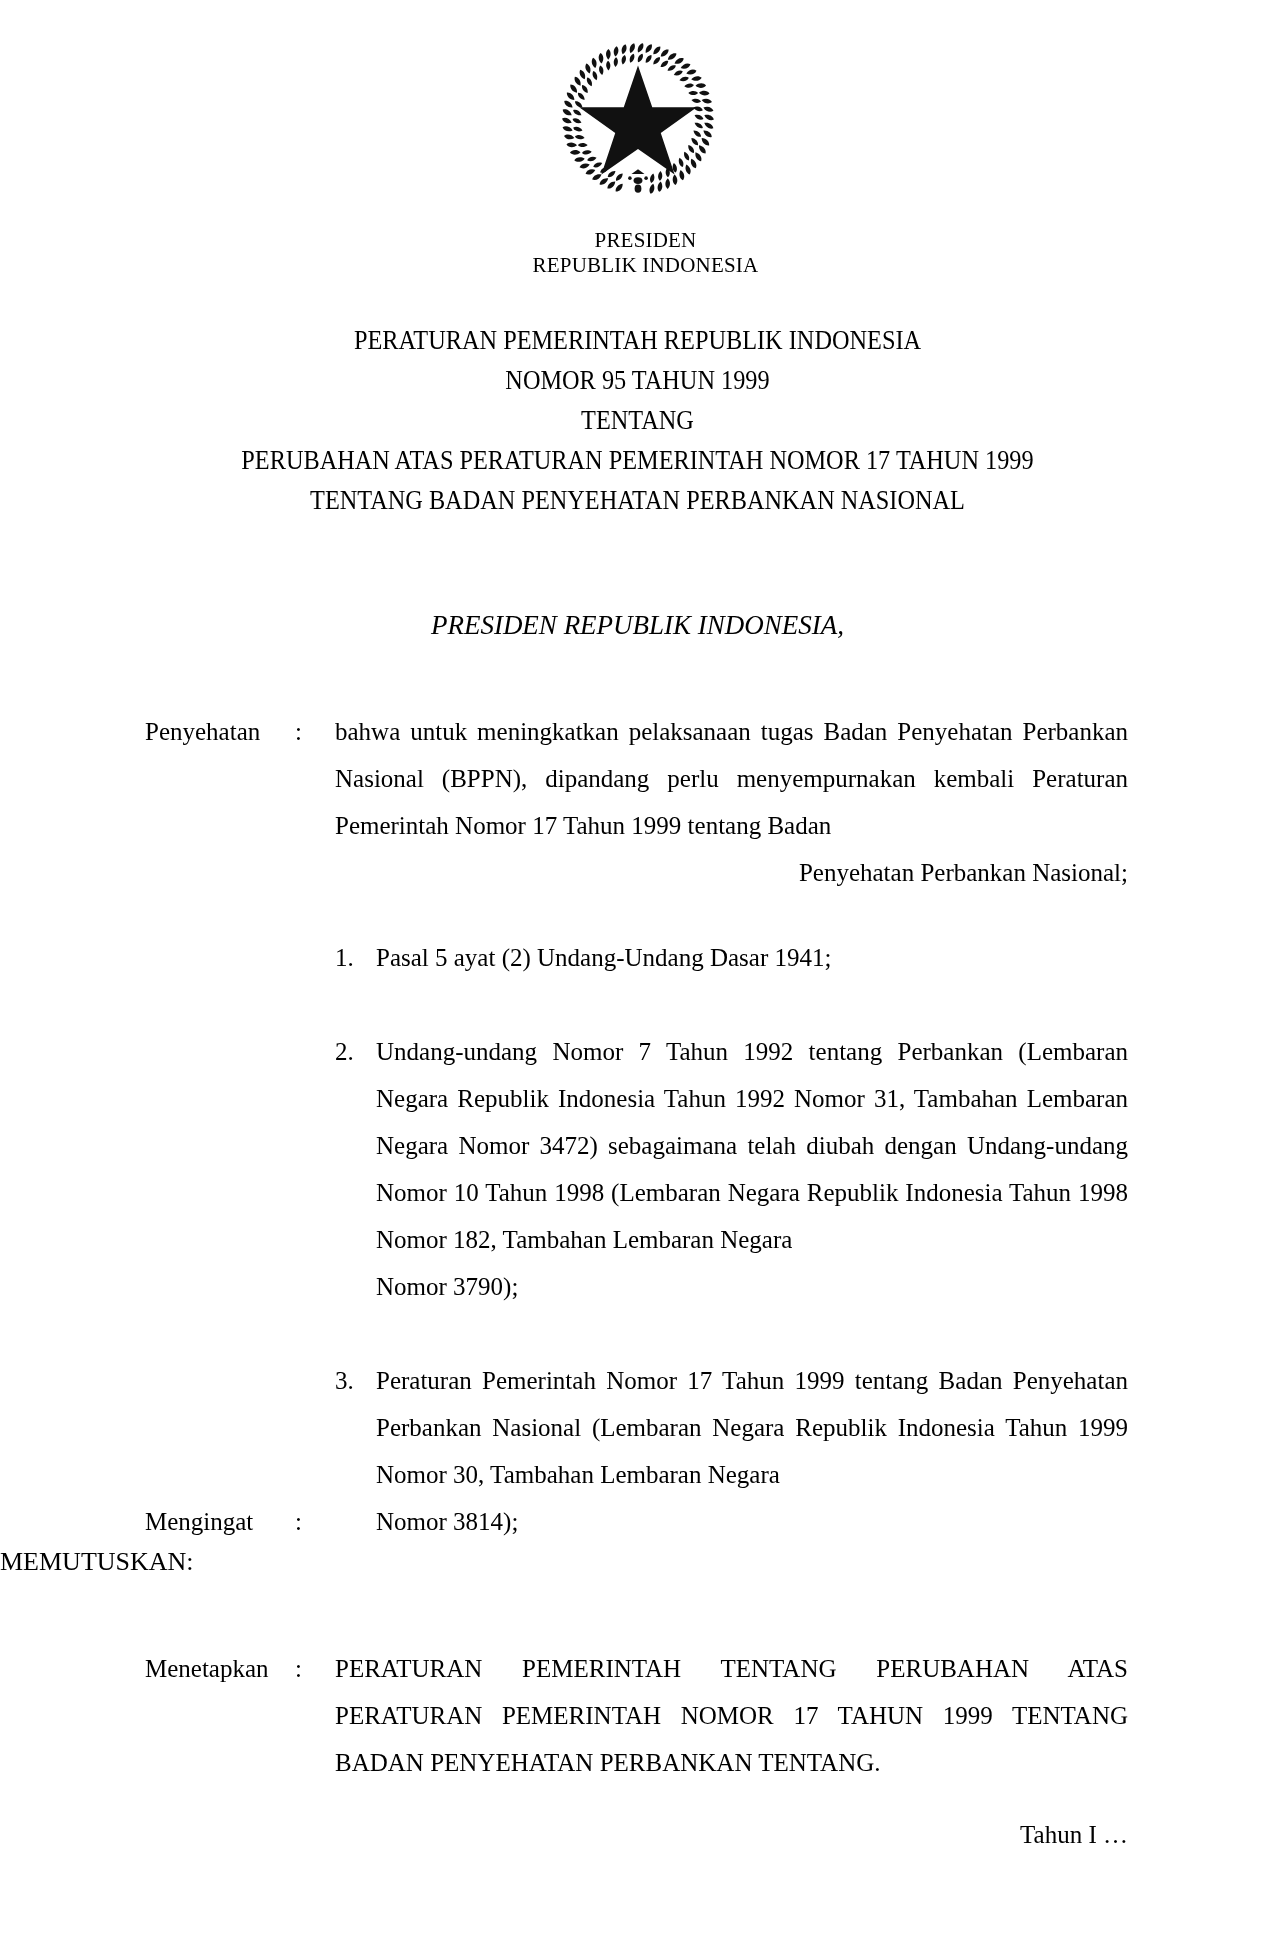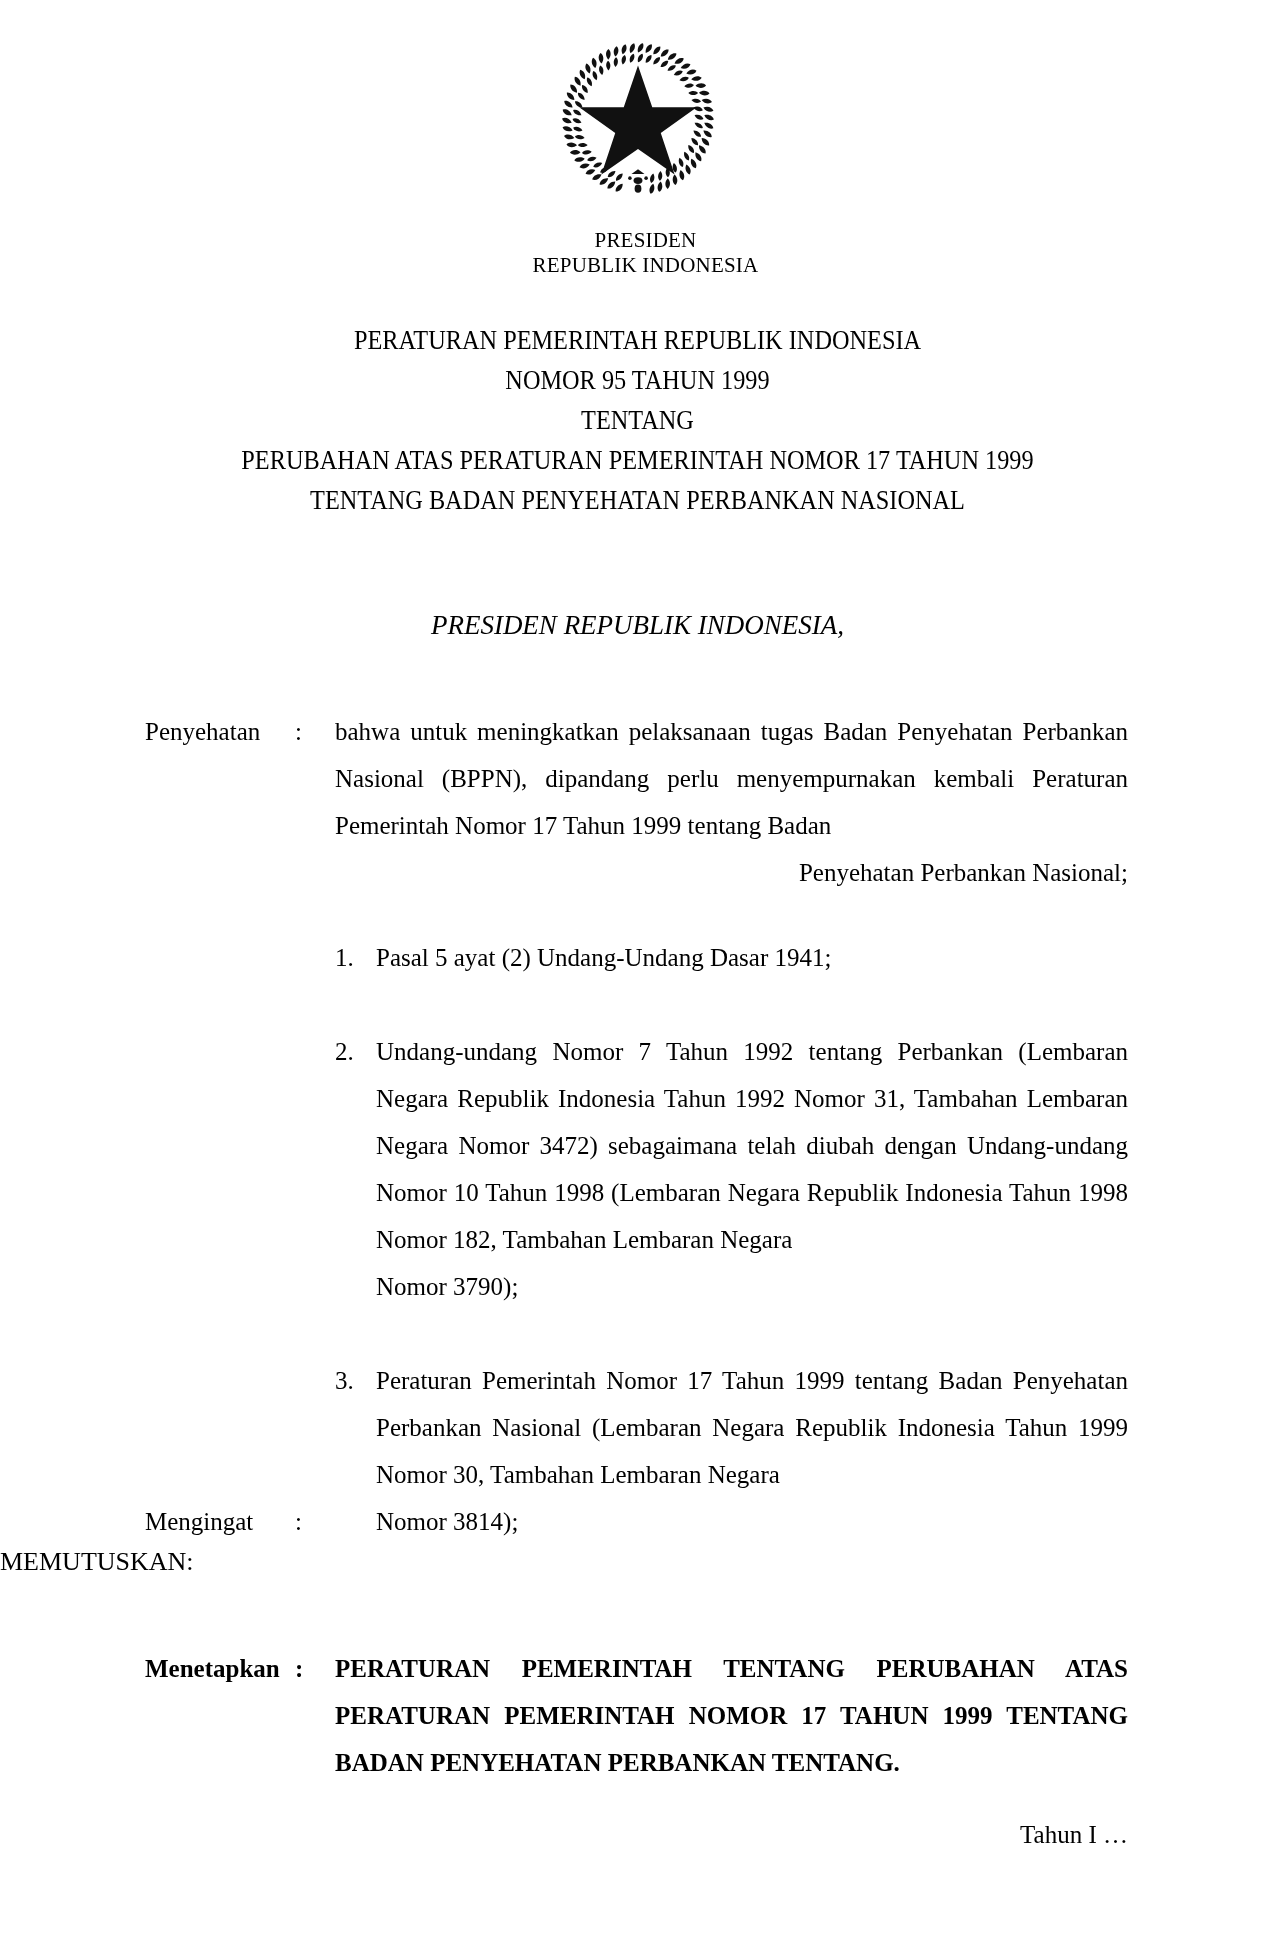--- a/index.html
+++ b/index.html
@@ -175,21 +175,21 @@
     left: 0;
     width: 1128px;
     text-align: right;
     font-size: 25px;
     line-height: 34px;
   }
 
   
   #clause-menimbang { top: 708px; }
   #clause-mengingat { top: 934px; align-items: flex-end; }
-  #clause-menetapkan { top: 1645px; font-weight: bold; }
+  #clause-menetapkan { top: 1645px; }
 </style>
 </head>
 <body>
 
 <div class="page">
 
   <div class="emblem-wrap">
     <svg class="emblem" viewBox="0 0 200 200" aria-hidden="true">
       <g fill="#111111">
 

